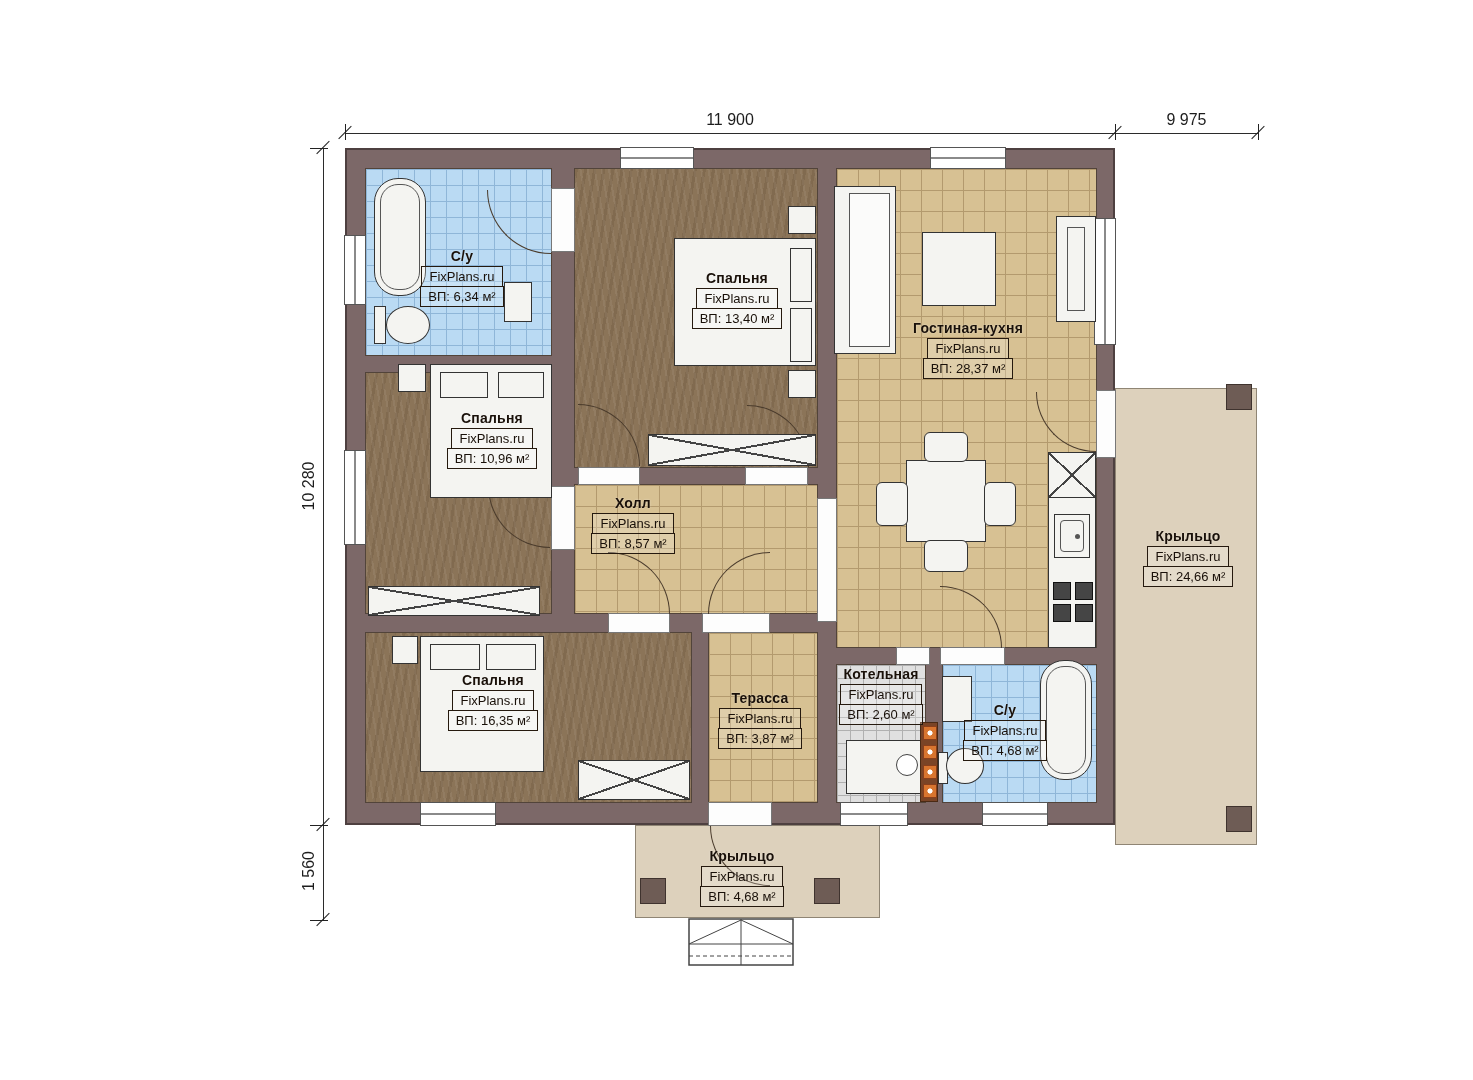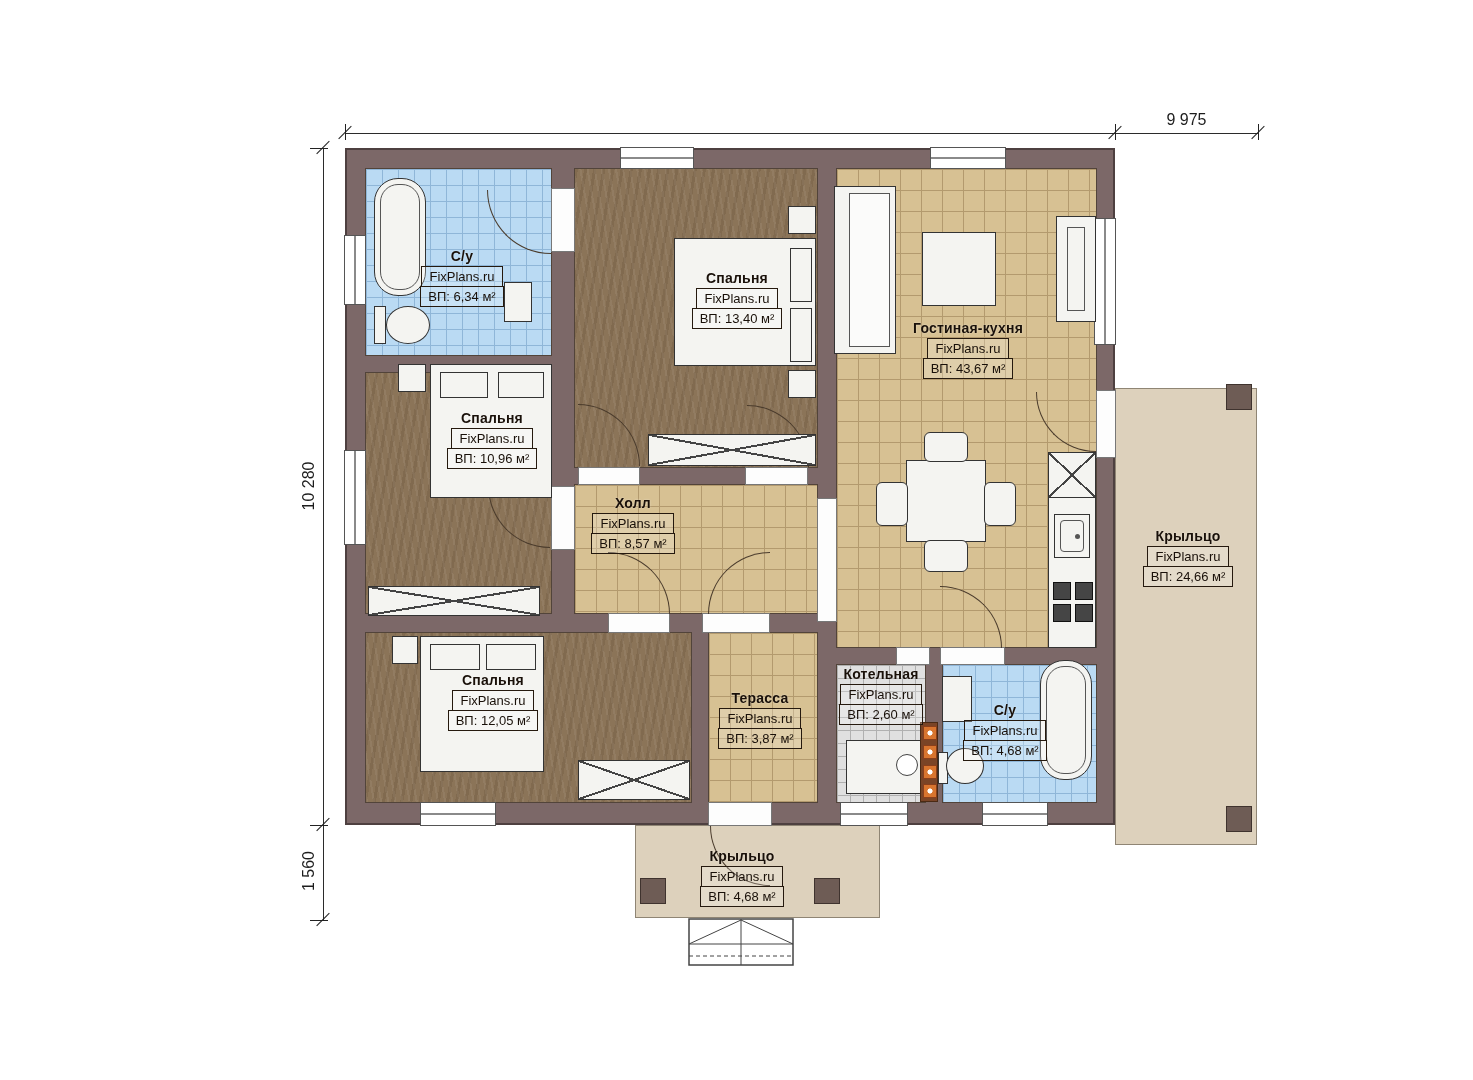--- a/index.html
+++ b/index.html
@@ -178,41 +178,41 @@
     <div class="rbox">ВП: 6,34 м²</div>
   </div>
   <div class="abs rlabel" style="left:662px;top:270px;">
     <div class="rname">Спальня</div>
     <div class="rbox">FixPlans.ru</div>
     <div class="rbox">ВП: 13,40 м²</div>
   </div>
   <div class="abs rlabel" style="left:893px;top:320px;">
     <div class="rname">Гостиная-кухня</div>
     <div class="rbox">FixPlans.ru</div>
-    <div class="rbox">ВП: 43,67 м²</div>
+    <div class="rbox">ВП: 28,37 м²</div>
   </div>
   <div class="abs rlabel" style="left:417px;top:410px;">
     <div class="rname">Спальня</div>
     <div class="rbox">FixPlans.ru</div>
     <div class="rbox">ВП: 10,96 м²</div>
   </div>
   <div class="abs rlabel" style="left:558px;top:495px;">
     <div class="rname">Холл</div>
     <div class="rbox">FixPlans.ru</div>
     <div class="rbox">ВП: 8,57 м²</div>
   </div>
   <div class="abs rlabel" style="left:1113px;top:528px;">
     <div class="rname">Крыльцо</div>
     <div class="rbox">FixPlans.ru</div>
     <div class="rbox">ВП: 24,66 м²</div>
   </div>
   <div class="abs rlabel" style="left:418px;top:672px;">
     <div class="rname">Спальня</div>
     <div class="rbox">FixPlans.ru</div>
-    <div class="rbox">ВП: 12,05 м²</div>
+    <div class="rbox">ВП: 16,35 м²</div>
   </div>
   <div class="abs rlabel" style="left:685px;top:690px;">
     <div class="rname">Терасса</div>
     <div class="rbox">FixPlans.ru</div>
     <div class="rbox">ВП: 3,87 м²</div>
   </div>
   <div class="abs rlabel" style="left:806px;top:666px;">
     <div class="rname">Котельная</div>
     <div class="rbox">FixPlans.ru</div>
     <div class="rbox">ВП: 2,60 м²</div>
@@ -235,17 +235,18 @@
   <div class="abs tick" style="left:1249px;top:132px;"></div>
   <div class="abs tick" style="left:314px;top:147px;"></div>
   <div class="abs tick" style="left:314px;top:824px;"></div>
   <div class="abs tick" style="left:314px;top:919px;"></div>
   <div class="abs extv" style="left:345px;top:124px;"></div>
   <div class="abs extv" style="left:1115px;top:124px;"></div>
   <div class="abs extv" style="left:1258px;top:124px;"></div>
   <div class="abs exth" style="left:310px;top:148px;"></div>
   <div class="abs exth" style="left:310px;top:825px;"></div>
   <div class="abs exth" style="left:310px;top:920px;"></div>
+  <div class="abs dimtext" style="left:345px;top:111px;width:770px;">11 900</div>
   <div class="abs dimtext" style="left:1115px;top:111px;width:143px;">9 975</div>
   <div class="abs dimtext vrot" style="left:264px;top:477px;width:90px;">10 280</div>
   <div class="abs dimtext vrot" style="left:264px;top:862px;width:90px;">1 560</div>
 
 </div>
 
 </body></html>

